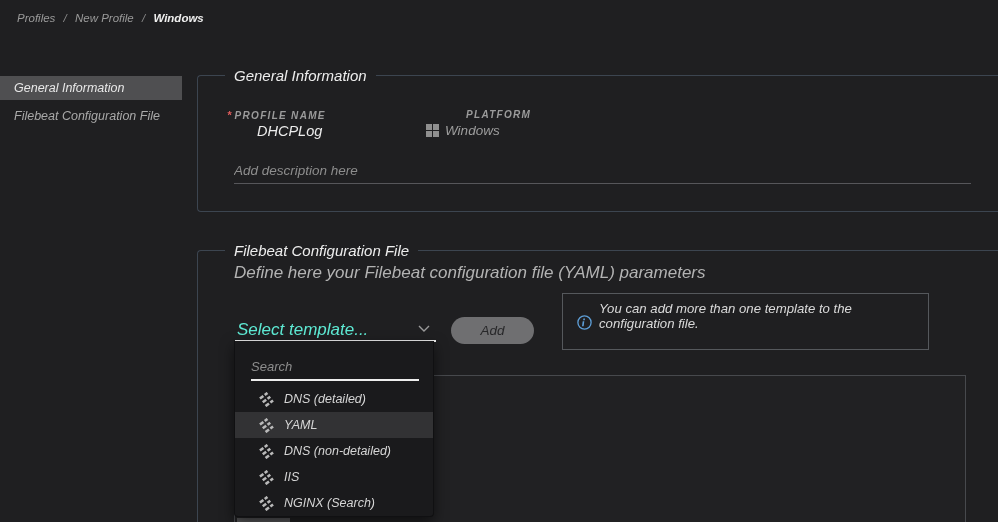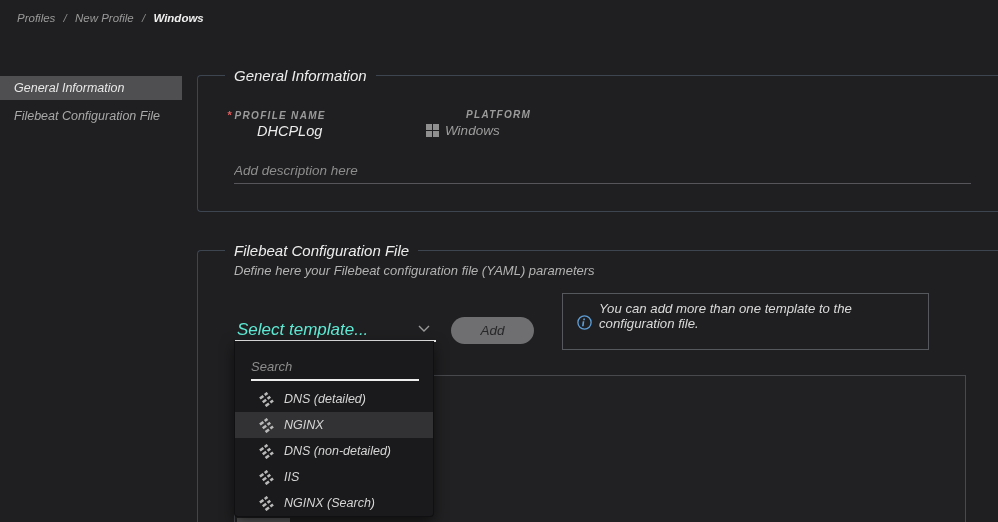--- a/index.html
+++ b/index.html
@@ -36,21 +36,21 @@
   .pn-value { position:absolute; left:36px; top:47px; font-size:14.5px; color:#ececec;margin-left:23px; }
   .pf-label { left:228px; top:33px;margin-left:40px; }
   .pf-value { position:absolute; left:228px; top:47px; font-size:13.5px; color:#9d9d9d;
               display:flex; align-items:center; gap:6px; }
   .desc-input { position:absolute; left:36px; top:82px; width:737px; height:26px;
                 background:transparent; border:none; border-bottom:1px solid #56565a;
                 font-family:"Liberation Sans", sans-serif; font-style:italic;
                 font-size:13.5px; color:#cfcfcf; outline:none; }
   .desc-input::placeholder { color:#8d8d8d; opacity:1; }
   
-  .subtitle { position:absolute; left:36px; top:12px; font-size:13px; color:#b3b3b3; }
+  .subtitle { position:absolute; left:36px; top:12px; font-size:17px; color:#b3b3b3; }
   .tpl-select { position:absolute; left:37px; top:66px; width:201px; height:25px;
                 border-bottom:2px solid #ededed; cursor:pointer; }
   .tpl-select .ph { position:absolute; left:2px; top:3px; font-size:17px; color:#5eead4; }
   .tpl-select .chev { position:absolute; right:6px; top:8px; }
   .add-btn { position:absolute; left:253px; top:66px; width:83px; height:27px;
              border:none; border-radius:14px; background:#6f6f71; color:#28282a;
              font-family:"Liberation Sans", sans-serif; font-style:italic; font-size:13.5px;
              cursor:pointer; }
   .info-box { position:absolute; left:350px; top:42px; width:367px; height:57px;
               border:1px solid #55585c;margin-left:14px; }
@@ -169,21 +169,21 @@
       <div class="dd-item hl">
         <span class="bicon">
           <svg width="17" height="15" viewBox="0 0 18 16">
             <g stroke="#b9b9b9" stroke-width="2.8" stroke-dasharray="4.6 1.8">
               <line x1="2" y1="7" x2="10" y2="1"></line>
                 <line x1="5" y1="11" x2="13" y2="5"></line>
                 <line x1="8" y1="15" x2="16" y2="9"></line>
             </g>
           </svg>
         </span>
-        <span>NGINX</span>
+        <span>YAML</span>
       </div>
 
       <div class="dd-item">
         <span class="bicon">
           <svg width="17" height="15" viewBox="0 0 18 16">
             <g stroke="#b9b9b9" stroke-width="2.8" stroke-dasharray="4.6 1.8">
               <line x1="2" y1="7" x2="10" y2="1"></line>
                 <line x1="5" y1="11" x2="13" y2="5"></line>
                 <line x1="8" y1="15" x2="16" y2="9"></line>
             </g>

